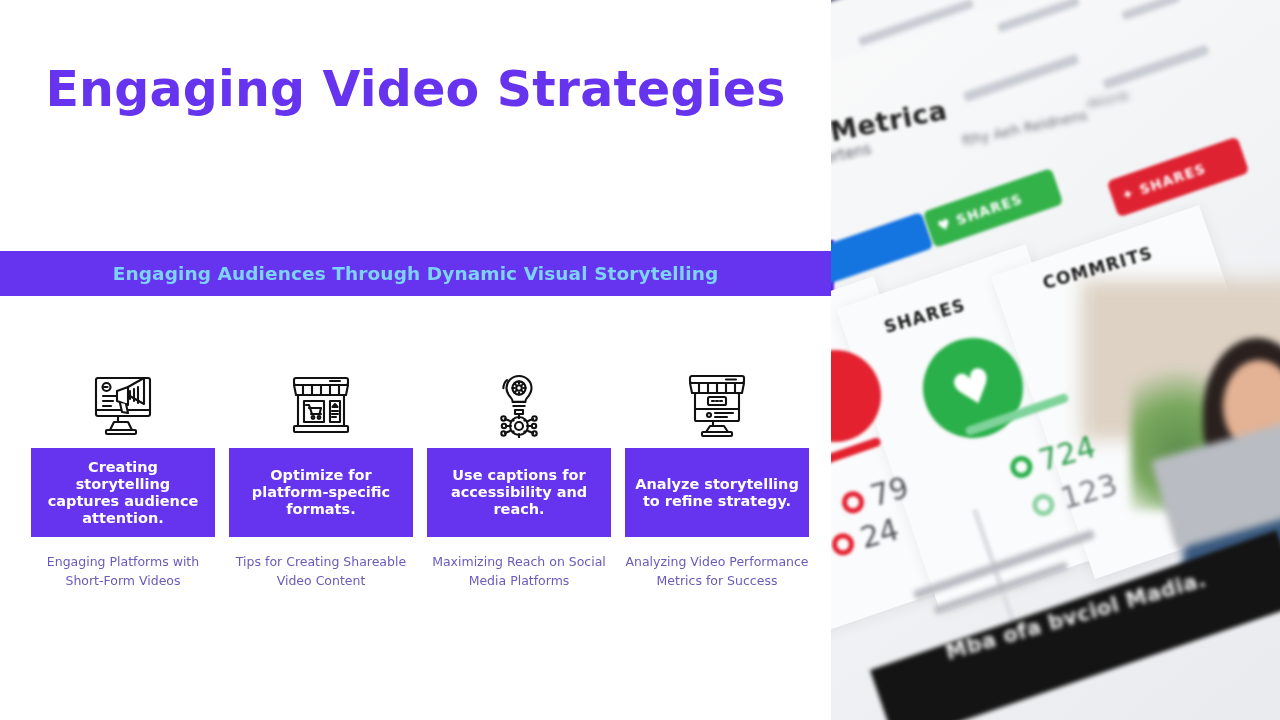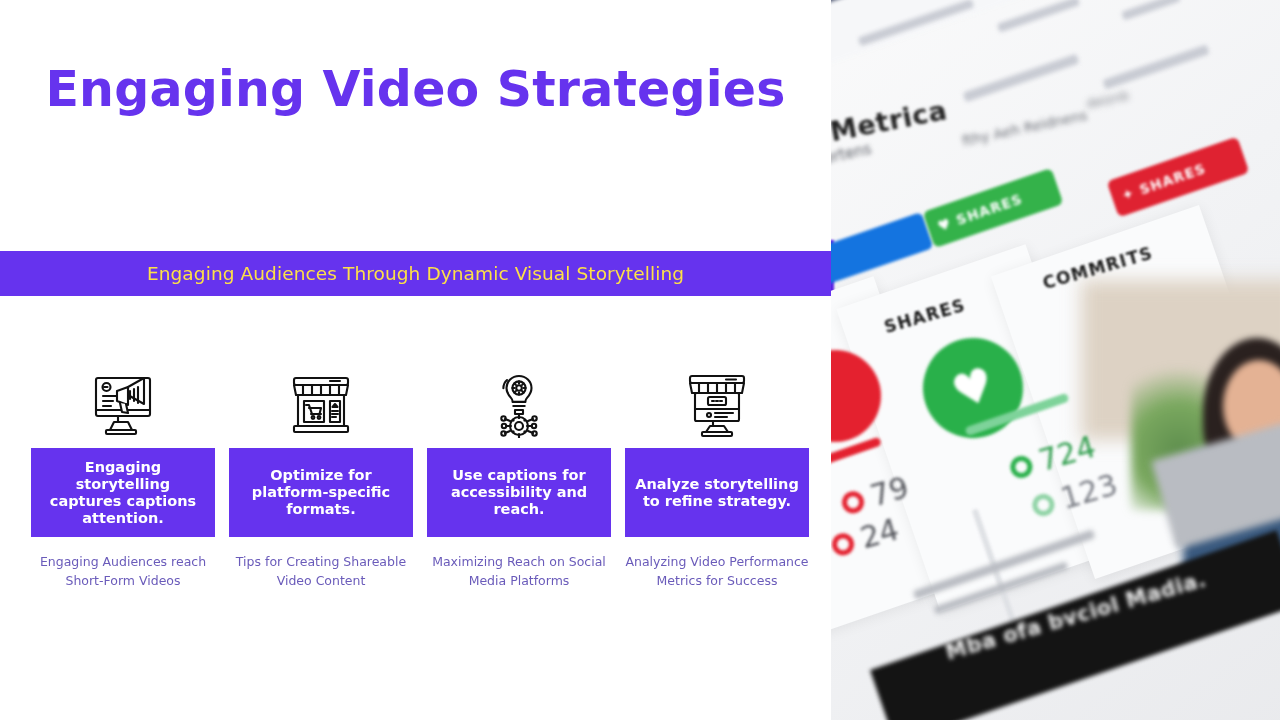--- a/index.html
+++ b/index.html
@@ -56,23 +56,23 @@
     left: 0;
     top: 251px;
     width: 831px;
     height: 45px;
     background: #6633EE;
     display: flex;
     align-items: center;
     justify-content: center;
   }
   .subtitle-text {
-    color: #fde047;
+    color: #7dd3fc;
     font-size: 18.5px;
-    font-weight: normal;
+    font-weight: bold;
     letter-spacing: 0.1px;
     white-space: nowrap;
   }
 
   
   .columns {
     position: absolute;
     left: 31px;
     top: 362px;
     width: 778px;
@@ -466,23 +466,23 @@
             <circle cx="18.5" cy="15" r="4"></circle>
             <path d="M16 15h3.5"></path>
             <path d="M15 24h14M15 29h10M15 34h8"></path>
             <path d="M40 15l16-9v26l-16-9z" fill="#fff"></path>
             <path d="M29 19l11-4v18l-11-4z" fill="#fff"></path>
             <path d="M32 31l2 9 6 1-2-9" fill="#fff"></path>
             <path d="M42 19v8M46 17v12M50 15v16"></path>
           </svg>
         </div>
         <div class="card">
-          <span class="card-text">Engaging storytelling captures captions attention.</span>
-        </div>
-        <div class="caption">Engaging Audiences reach Short-Form Videos</div>
+          <span class="card-text">Creating storytelling captures audience attention.</span>
+        </div>
+        <div class="caption">Engaging Platforms with Short-Form Videos</div>
       </div>
 
       <div class="column">
         <div class="icon-wrap">
           <svg width="70" height="66" viewBox="0 0 70 66" fill="none" stroke="#111" stroke-width="2.1" stroke-linecap="round" stroke-linejoin="round">
             <rect x="8" y="6" width="54" height="7" rx="2"></rect>
             <path d="M44 9h10"></path>
             <path d="M8 13h54l-2 10H10z"></path>
             <path d="M17 13v10M26 13v10M35 13v10M44 13v10M53 13v10"></path>
             <path d="M12 23v31h46V23"></path>

